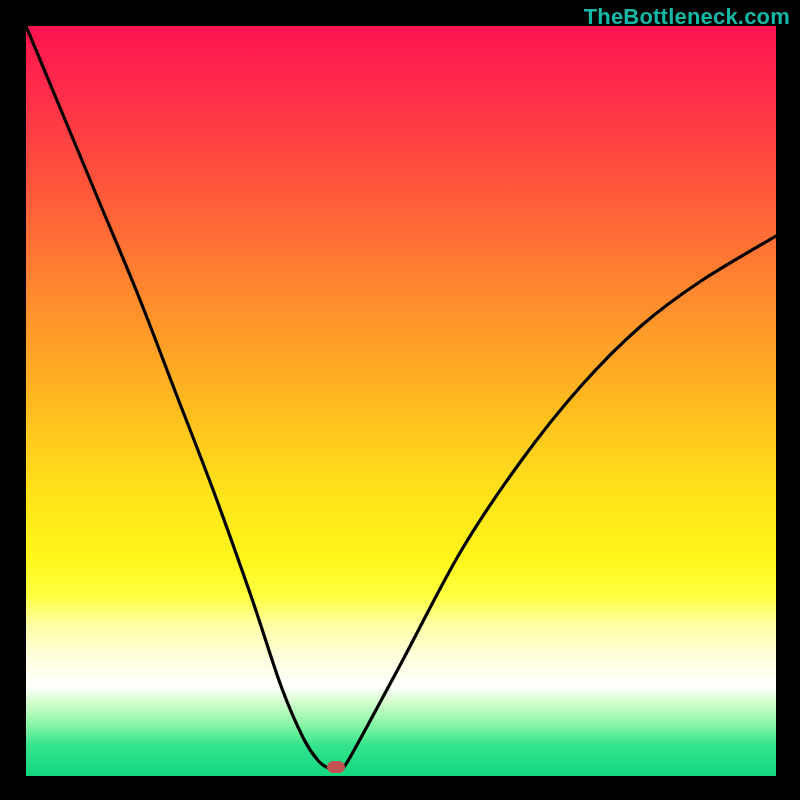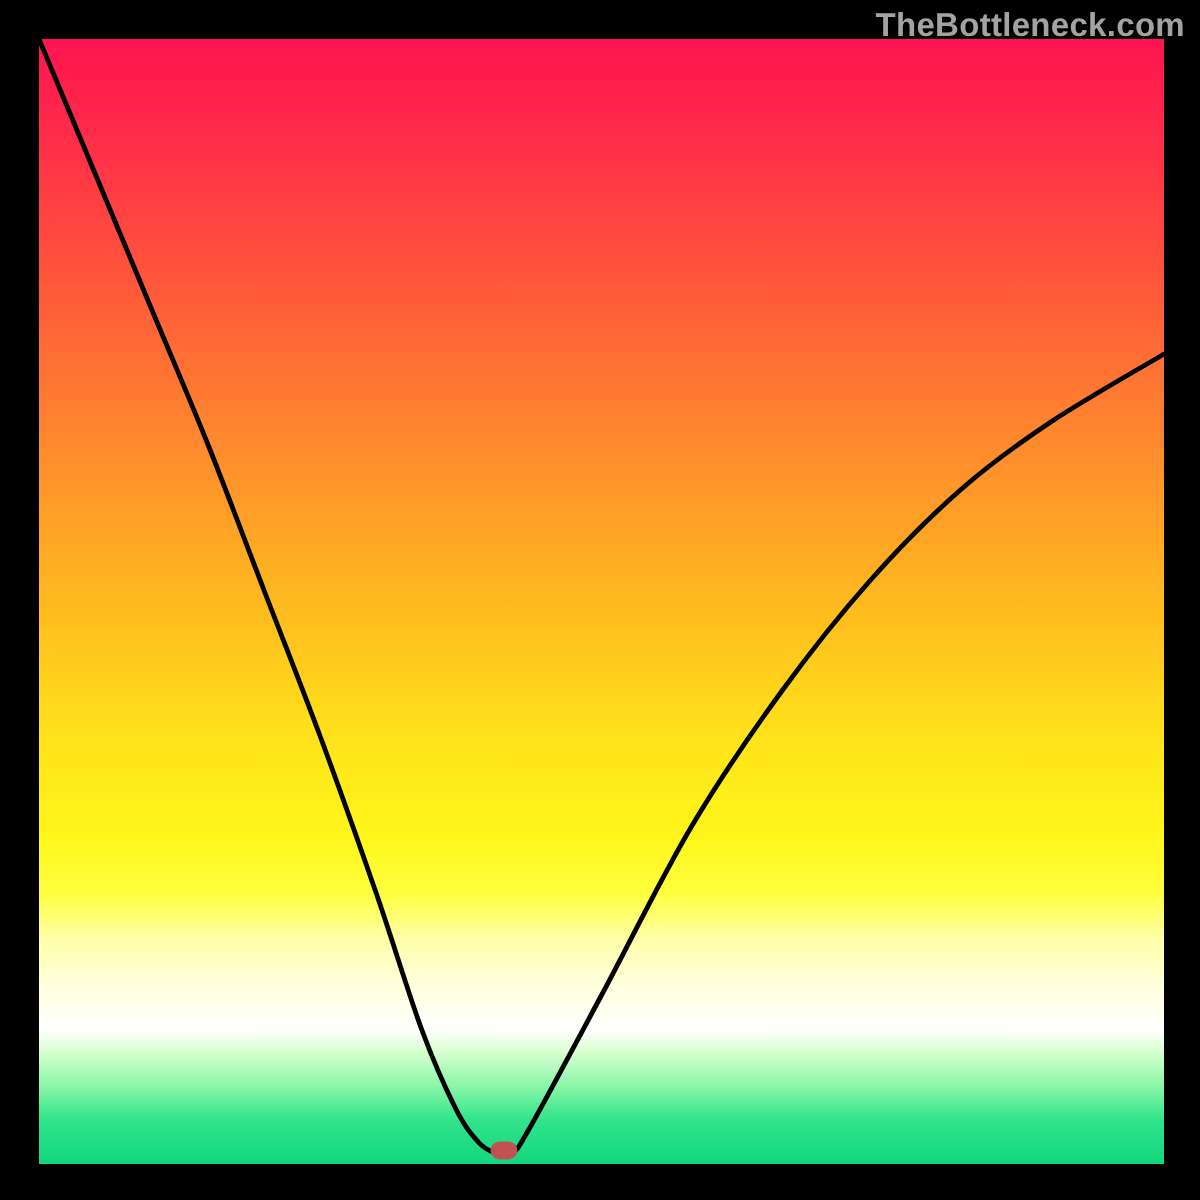--- a/index.html
+++ b/index.html
@@ -34,21 +34,21 @@
       #32e48c 96%,
       #12d77e 100%
     );
   }
   .watermark {
     position: absolute;
     top: 4px;
     right: 10px;
     font-size: 22px;
     font-weight: 600;
-    color: #a3a3a3;
+    color: #14b8a6;
     letter-spacing: 0.2px;
     user-select: none;
   }
   svg.curve {
     position: absolute;
     left: 0;
     top: 0;
     width: 750px;
     height: 750px;
   }

